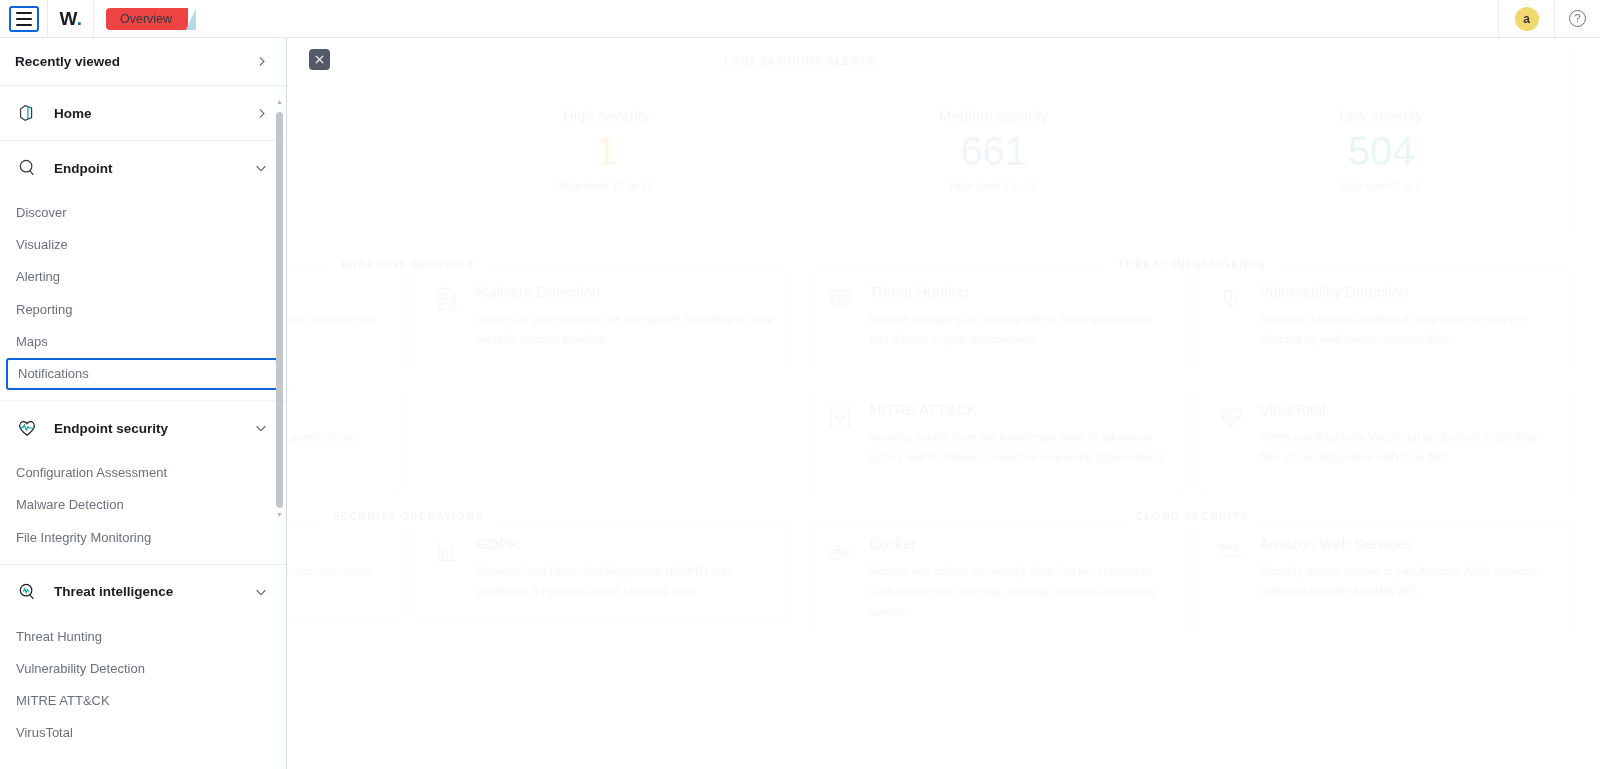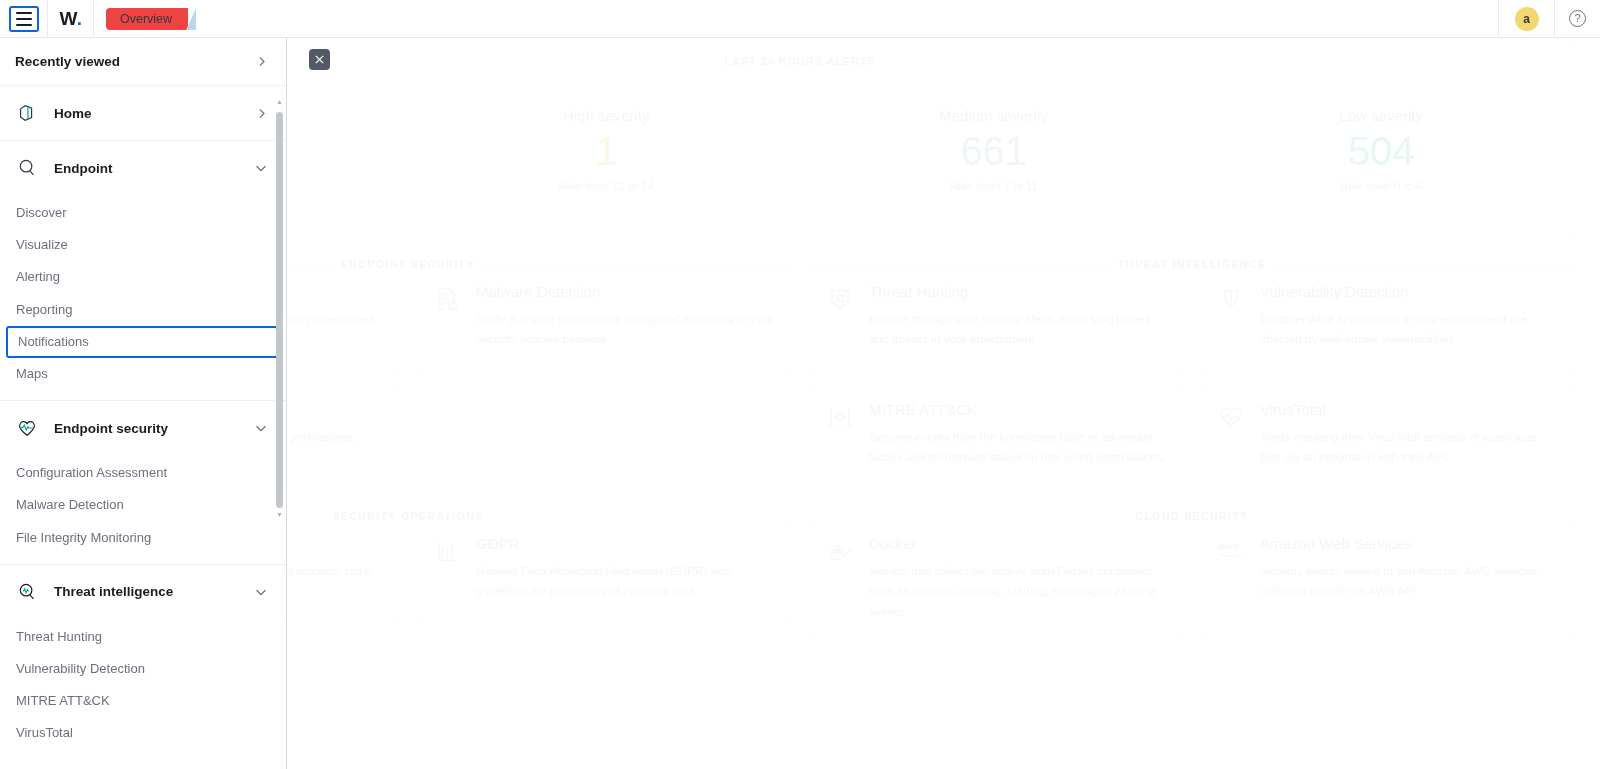--- a/index.html
+++ b/index.html
@@ -494,22 +494,22 @@
         <svg width="14" height="14" viewBox="0 0 16 16" fill="none" stroke="currentColor" stroke-width="1.5">
             <path d="M3 6l5 5 5-5"></path>
           </svg>
       </span>
     </div>
     <div class="nav-sub-wrap first">
       <div class="nav-sub">Discover</div>
       <div class="nav-sub">Visualize</div>
       <div class="nav-sub">Alerting</div>
       <div class="nav-sub">Reporting</div>
+      <div class="nav-sub">Maps</div>
       <div class="nav-sub focused">Notifications</div>
-      <div class="nav-sub">Maps</div>
     </div>
     <div class="nav-divider"></div>
 
     <div class="nav-group">
       <span class="gico">
         <svg width="22" height="22" viewBox="0 0 24 24" fill="none" stroke="#1a1c21" stroke-width="1.3">
           <path d="M20 10c0-3-2-5-4.3-5C14 5 12.7 6 12 7.2 11.3 6 10 5 8.3 5 6 5 4 7 4 10c0 3.3 3.4 6.2 8 10 4.6-3.8 8-6.7 8-10z"></path>
           <path d="M4.5 11.5h3l1.6-2.6 2.2 5.2 1.7-3.4 1.3 1.3h5.2" stroke="#00a69b"></path>
         </svg>
       </span>

